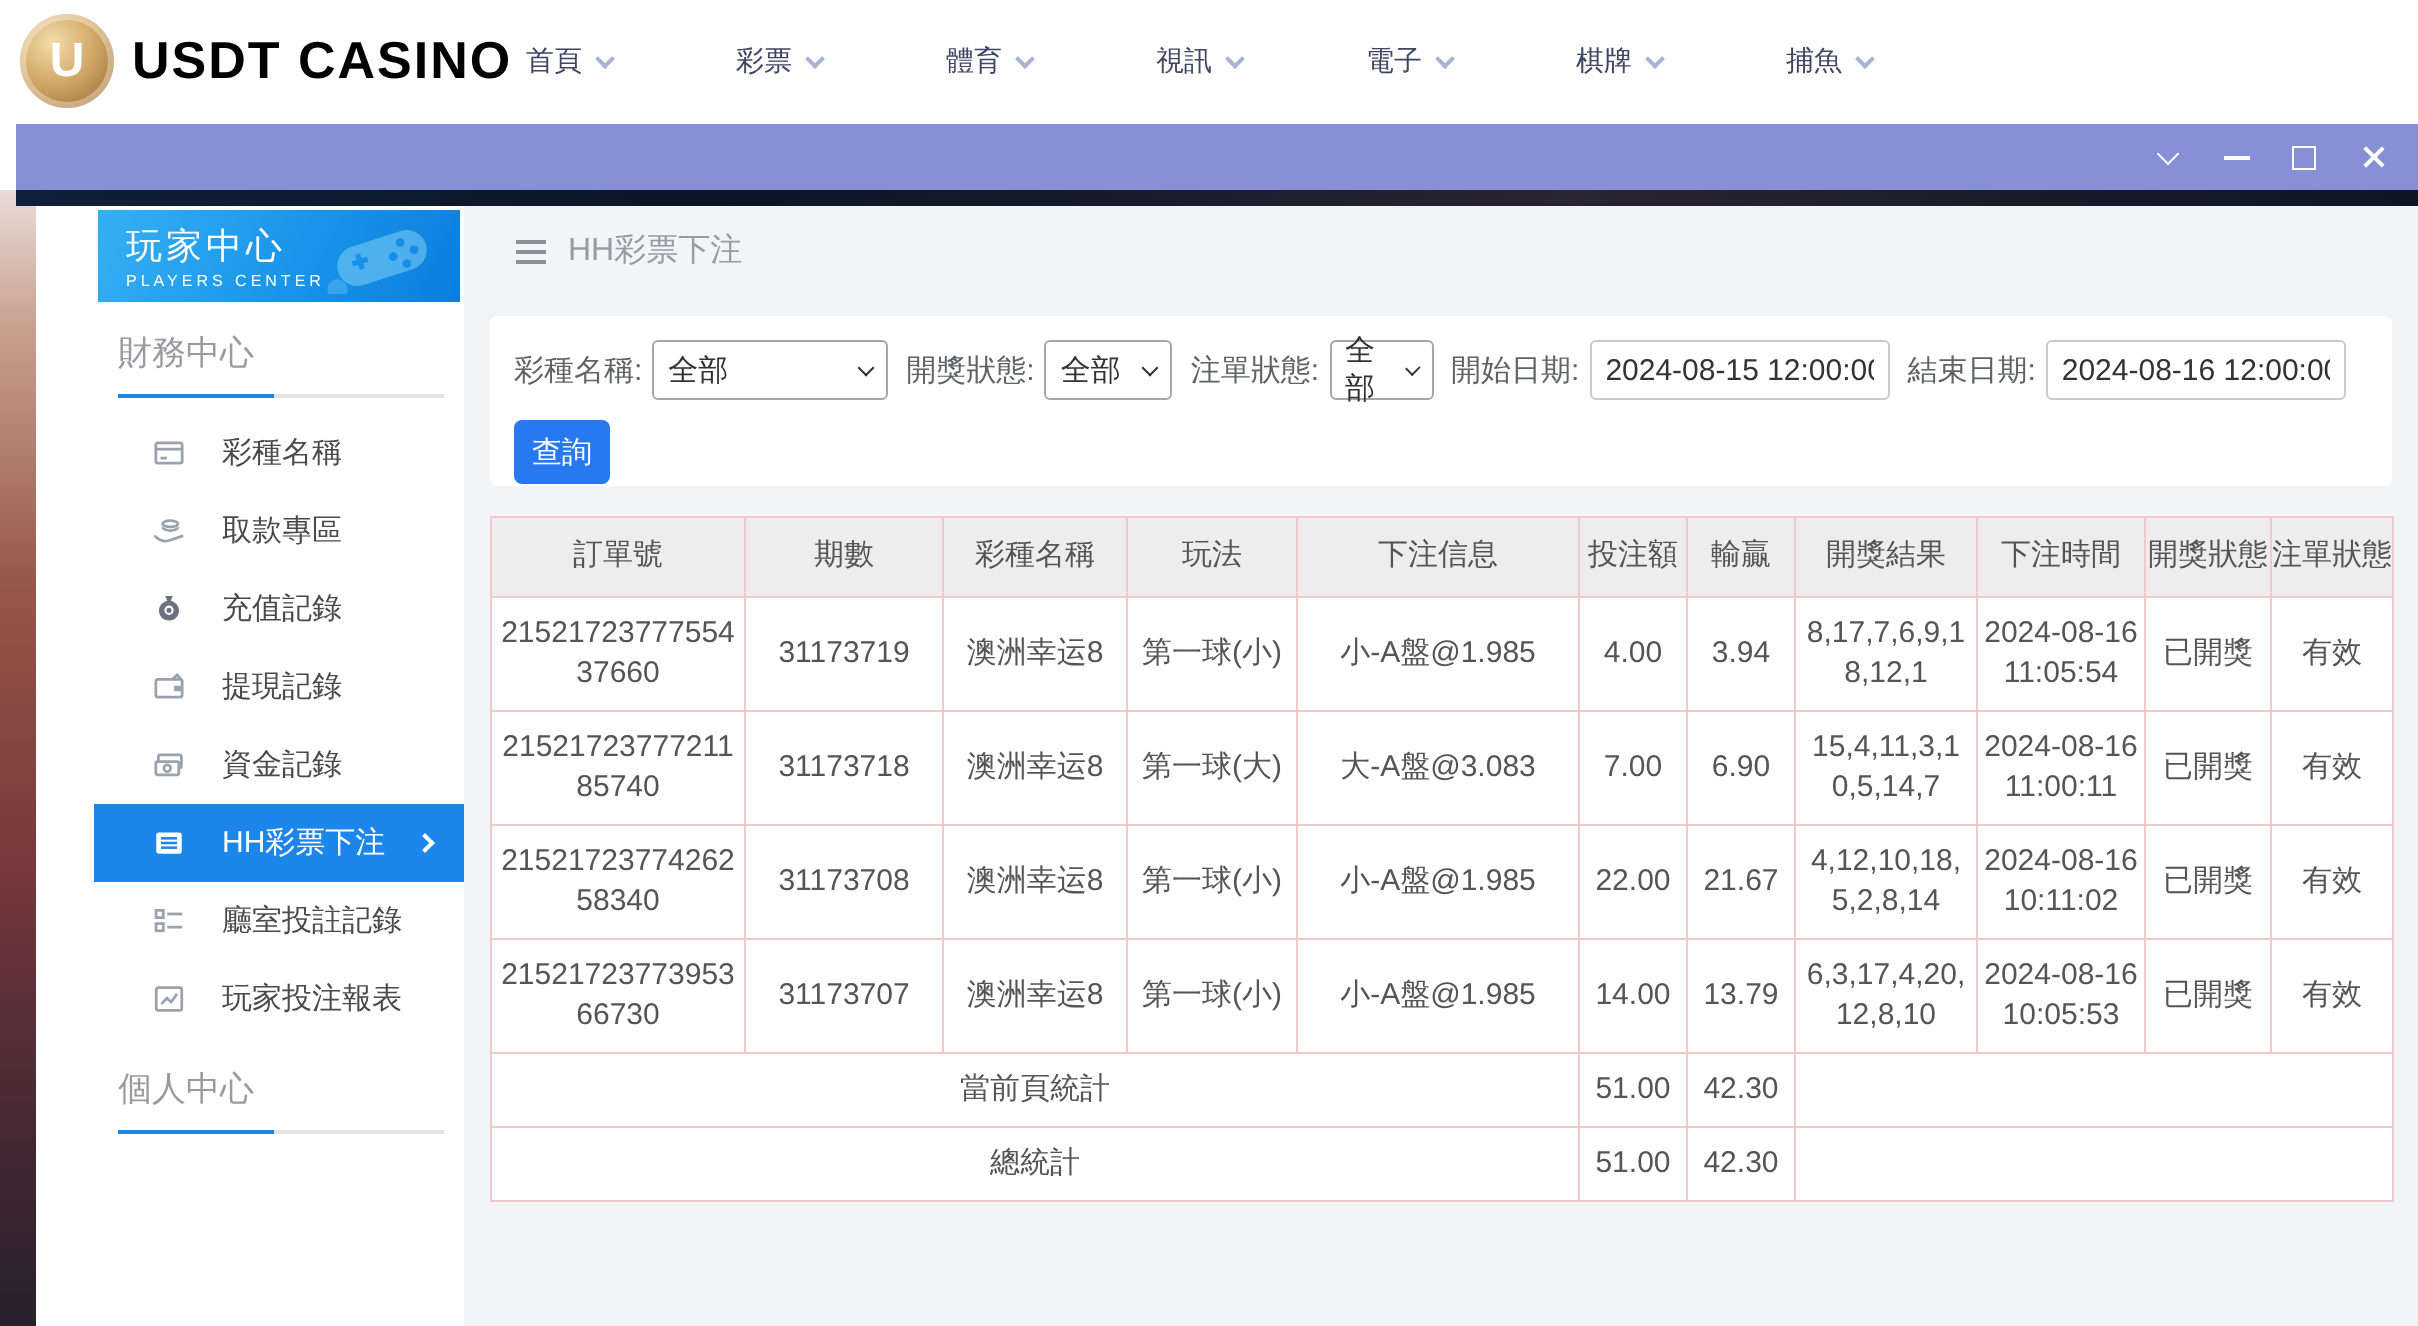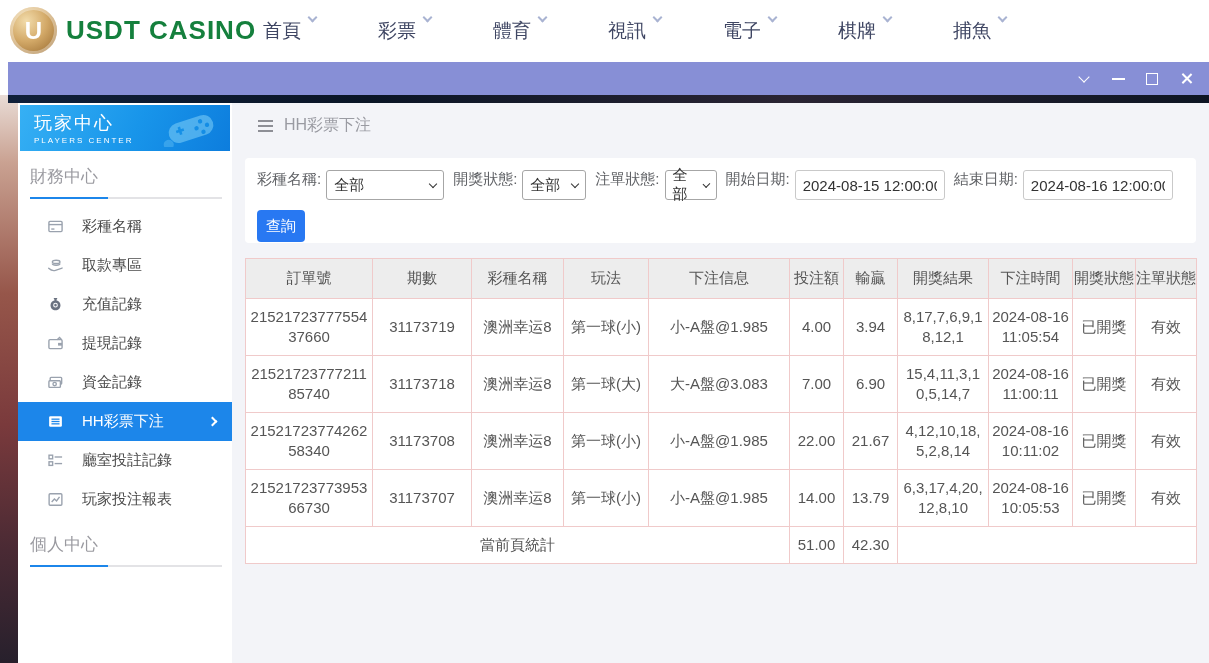--- a/index.html
+++ b/index.html
@@ -7,62 +7,62 @@
   body { font-family:"Liberation Sans","DejaVu Sans",sans-serif; }
   #page { position:relative; width:1209px; height:663px; overflow:hidden; background:#fff; }
 
   
   .topbar { position:absolute; left:0; top:0; width:1209px; height:62px; background:#fff; }
   .logo { position:absolute; left:10px; top:7px; display:flex; align-items:center; }
   .logo-badge { width:47px; height:47px; border-radius:50%;
     background:radial-gradient(circle at 35% 30%, #f2dcab, #d3a968 45%, #a97c3f 80%, #8a5f2b);
     display:flex; align-items:center; justify-content:center;
     color:#fff; font-size:24px; font-weight:bold; box-shadow:inset 0 0 0 3px rgba(255,255,255,.35); }
-  .logo-text { margin-left:9px; font-size:26px; font-weight:bold; letter-spacing:1px; color:#15803d; }
+  .logo-text { margin-left:9px; font-size:26px; font-weight:bold; letter-spacing:1px; color:#000000; }
   .nav { position:absolute; left:263px; top:0; height:62px; display:flex; align-items:center; gap:62px; }
-  .nav-item { display:flex; cursor:pointer; color:#3f4663; font-size:19px; }
+  .nav-item { display:flex; align-items:center; cursor:pointer; color:#3f4663; font-size:14px; }
   .chev-down { display:inline-block; width:7px; height:7px; border-right:2px solid #a9b3d2; border-bottom:2px solid #a9b3d2; transform:rotate(45deg); margin-left:8px; margin-top:-4px; }
 
   
   .side-photo { position:absolute; left:0; top:95px; width:18px; height:568px;
     background:linear-gradient(180deg,#e9dcd6 0%, #c9a191 12%, #96564a 35%, #7a3a3c 58%, #4a2a34 80%, #27202c 100%); }
   .titlebar { position:absolute; left:8px; top:62px; width:1201px; height:33px; background:#878fd6; display:flex; align-items:center; justify-content:flex-end; padding-right:10px; gap:8px; }
   .wc { width:26px; height:24px; display:flex; align-items:center; justify-content:center; cursor:pointer; }
   .wc-chev { width:8px; height:8px; border-right:1.6px solid #fff; border-bottom:1.6px solid #fff; transform:rotate(45deg); margin-top:-4px; }
   .wc-min { width:13px; border-top:2px solid #fff; }
   .wc-max { width:12px; height:12px; border:1.6px solid #fff; }
   .wc-x { position:relative; width:13px; height:13px; }
   .wc-x::before,.wc-x::after { content:""; position:absolute; left:6px; top:0; width:1.8px; height:13px; background:#fff; }
   .wc-x::before { transform:rotate(45deg); } .wc-x::after { transform:rotate(-45deg); }
   .win-dark { position:absolute; left:8px; top:95px; width:1201px; height:8px;
     background:linear-gradient(90deg,#10203a 0%, #0a1526 30%, #2a2433 65%, #0d1523 100%); }
 
   
-  .sidebar { position:absolute; left:18px; top:103px; width:214px; height:464px; background:#fff; overflow:hidden; }
+  .sidebar { position:absolute; left:18px; top:103px; width:214px; height:464px; background:#fff; overflow:hidden;padding-left:29px; }
   .side-head { position:relative; margin:2px; height:46px; overflow:hidden;
     background:linear-gradient(115deg,#36b0f4 0%, #1895ea 55%, #0d7ddd 100%); color:#fff; padding:6px 0 0 14px; }
   .side-head-title { font-size:18px; letter-spacing:2px; }
   .side-head-sub { font-size:8px; letter-spacing:2px; margin-top:1px; }
   .side-head svg { position:absolute; right:10px; top:6px; opacity:.55; }
   .side-section-label { margin:14px 12px 0 12px; font-size:17px; color:#9a9aa0; }
   .side-divider { margin:9px 10px 8px 12px; height:2px; background:#e3e3e6; position:relative; }
   .side-divider .blue { position:absolute; left:0; top:0; width:78px; height:2px; background:#1c86ea; }
   .side-item { position:relative; height:39px; display:flex; align-items:center; padding-left:29px; cursor:pointer; color:#4a4a4a; font-size:15px; }
   .side-item .s-icon { width:17px; height:17px; display:inline-flex; margin-right:18px; }
   .side-item.active { background:#1c86ea; color:#fff; }
   .side-item.active .chev-right { position:absolute; right:16px; width:7px; height:7px; border-top:2px solid #fff; border-right:2px solid #fff; transform:rotate(45deg); }
 
   
   .main { position:absolute; left:232px; top:103px; width:977px; height:560px; background:#f3f4f8; }
   .breadcrumb { height:45px; display:flex; align-items:center; padding-left:26px; color:#9a9ba2; font-size:16px; }
   .burger { display:inline-flex; flex-direction:column; gap:3px; margin-right:11px; cursor:pointer; }
   .burger span { width:15px; height:2px; background:#8e8f96; }
 
   .filter-card { position:absolute; left:13px; top:55px; width:951px; height:85px; background:#fff; border-radius:4px; padding:12px 12px 0 12px; }
-  .filter-row { display:flex; font-size:15px; color:#606266; }
+  .filter-row { display:flex; align-items:center; font-size:15px; color:#606266; }
   .f-label { margin-right:5px; white-space:nowrap; }
   .sel { display:inline-flex; align-items:center; justify-content:space-between; border:1px solid #a6a6a6; border-radius:3px; height:30px; background:#fff; padding:0 7px; color:#333; margin-right:9px; cursor:pointer; }
   .sel-arrow { width:6px; height:6px; border-right:1.7px solid #333; border-bottom:1.7px solid #333; transform:rotate(45deg); margin-left:10px; margin-top:-3px; }
   .date-input { width:150px; height:30px; border:1px solid #c9c9c9; border-radius:3px; font-size:15px; color:#333; padding:0 7px; margin-right:9px; font-family:"Liberation Sans","DejaVu Sans",sans-serif; }
   .search-btn { margin-top:10px; width:48px; height:32px; background:#2878f2; border:none; border-radius:4px; color:#fff; font-size:15px; cursor:pointer; font-family:"Liberation Sans","DejaVu Sans",sans-serif; }
 
   .table-card { position:absolute; left:13px; top:155px; width:951px; }
   table { width:951px; border-collapse:collapse; table-layout:fixed; background:#fff; }
   th,td { border:1px solid #f0caca; text-align:center; color:#555; font-size:15px; padding:2px 2px; word-break:break-all; line-height:1.35; }
   th { background:#ededed; font-weight:normal; height:40px; white-space:nowrap; padding:2px 0;margin-top:30px; }
@@ -375,17 +375,23 @@
               <td>2024-08-16 10:05:53</td>
               <td>已開獎</td>
               <td>有效</td>
             </tr>
             <tr class="summary-row">
               <td colspan="5">當前頁統計</td>
               <td>51.00</td>
               <td>42.30</td>
               <td colspan="4"></td>
             </tr>
+            <tr class="summary-row">
+              <td colspan="5">總統計</td>
+              <td>51.00</td>
+              <td>42.30</td>
+              <td colspan="4"></td>
+            </tr>
           </tbody>
         </table>
     </div>
   </div>
 </div>
 
 </body></html>

